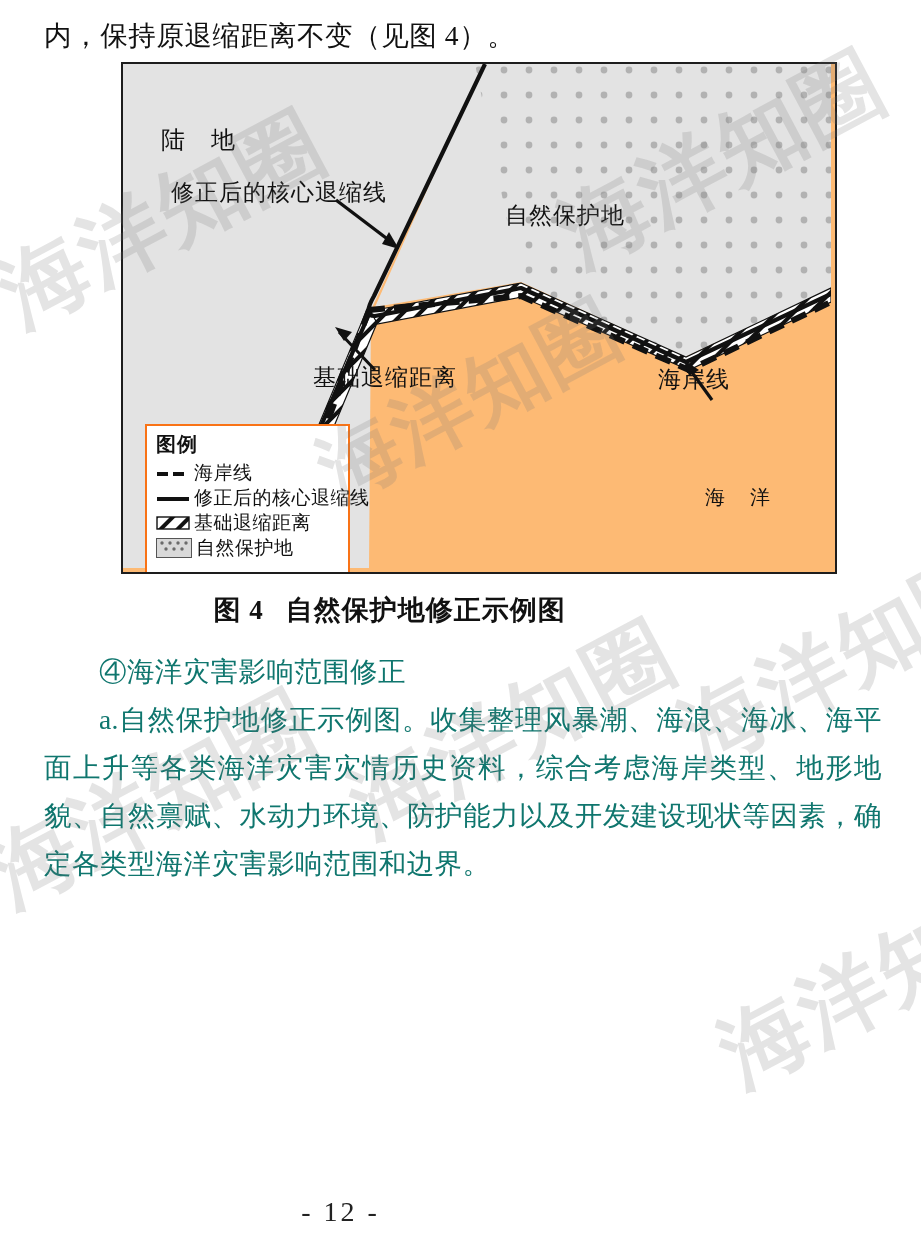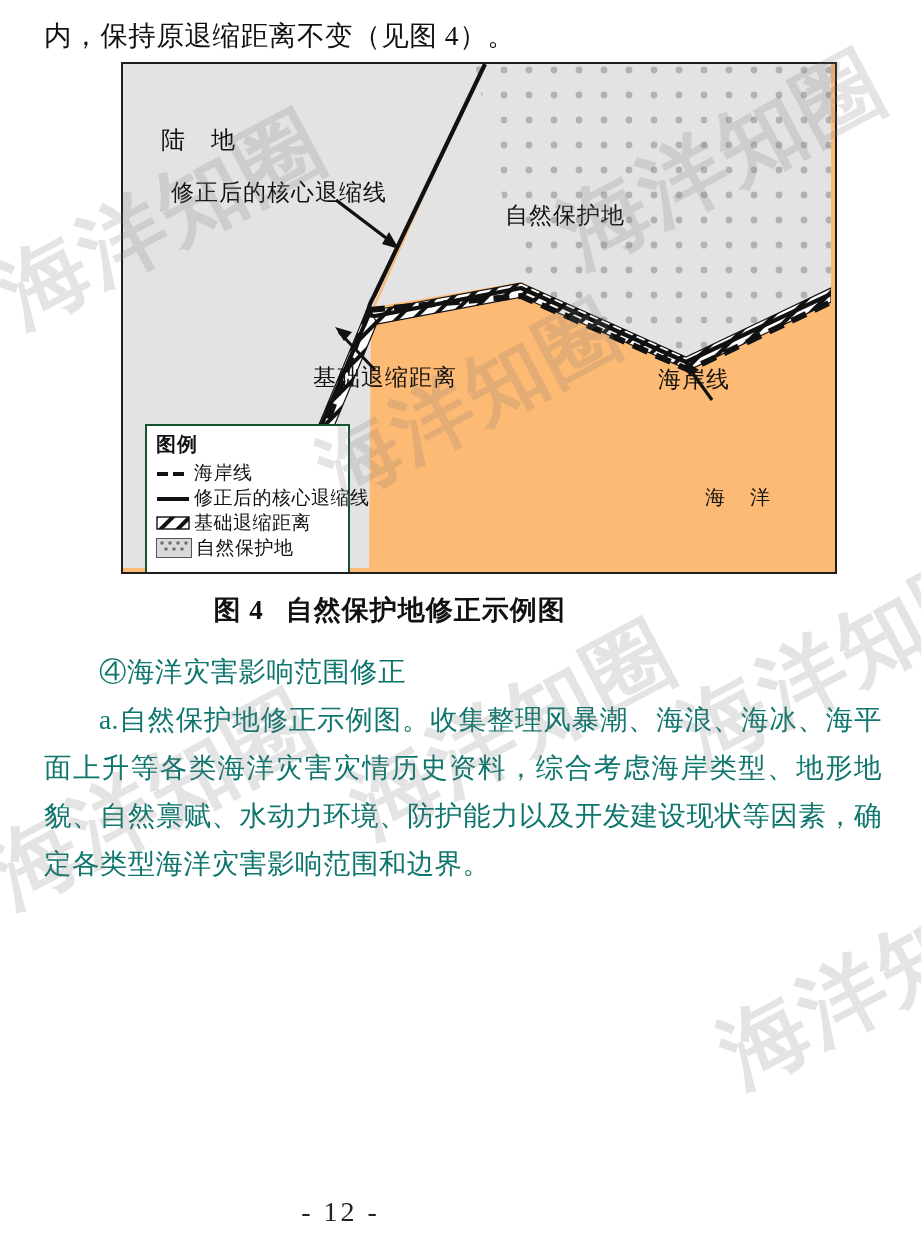--- a/index.html
+++ b/index.html
@@ -122,21 +122,21 @@
   #lbl-coast     { left: 535px; top: 300px; font-size: 23px; letter-spacing: 1px; }
   #lbl-ocean     { left: 582px; top: 420px; font-size: 20px; letter-spacing: 10px; }
 
   
   #legend {
     position: absolute;
     left: 22px;
     top: 360px;
     width: 205px;
     background: #ffffff;
-    border: 2px solid #14532d;
+    border: 2px solid #f97316;
     padding: 5px 7px 21px 9px;
     box-sizing: border-box;
     z-index: 6;
   }
   #legend .lg-title {
     font-size: 20px;
     font-weight: 700;
     color: #111;
     margin-bottom: 2px;
     letter-spacing: 1px;

